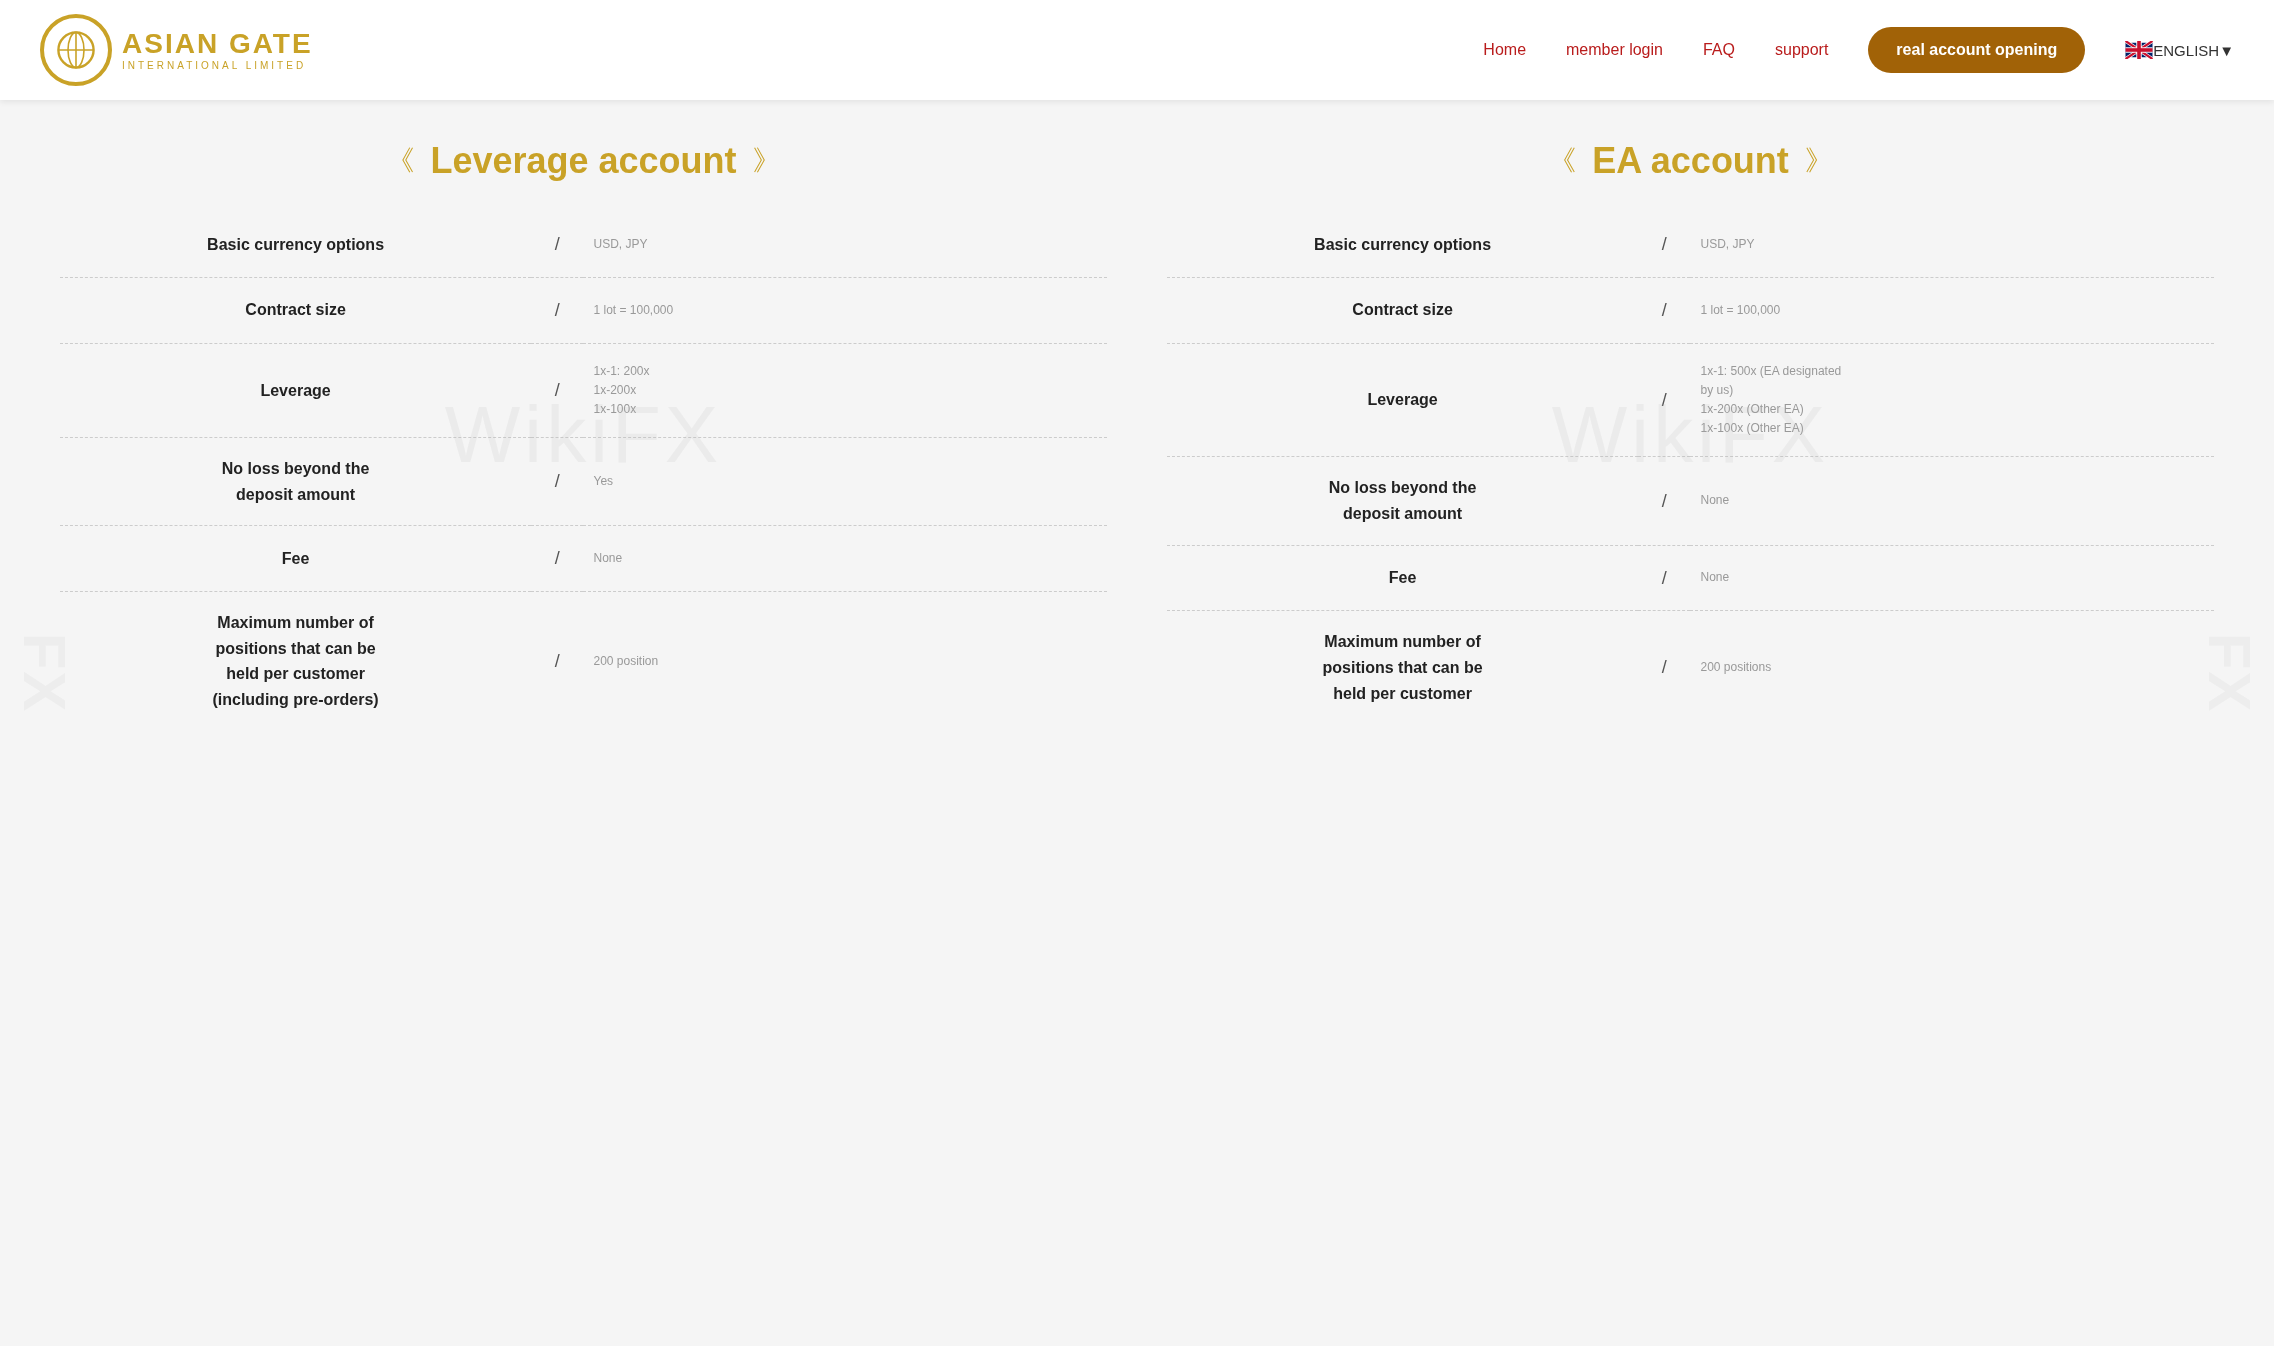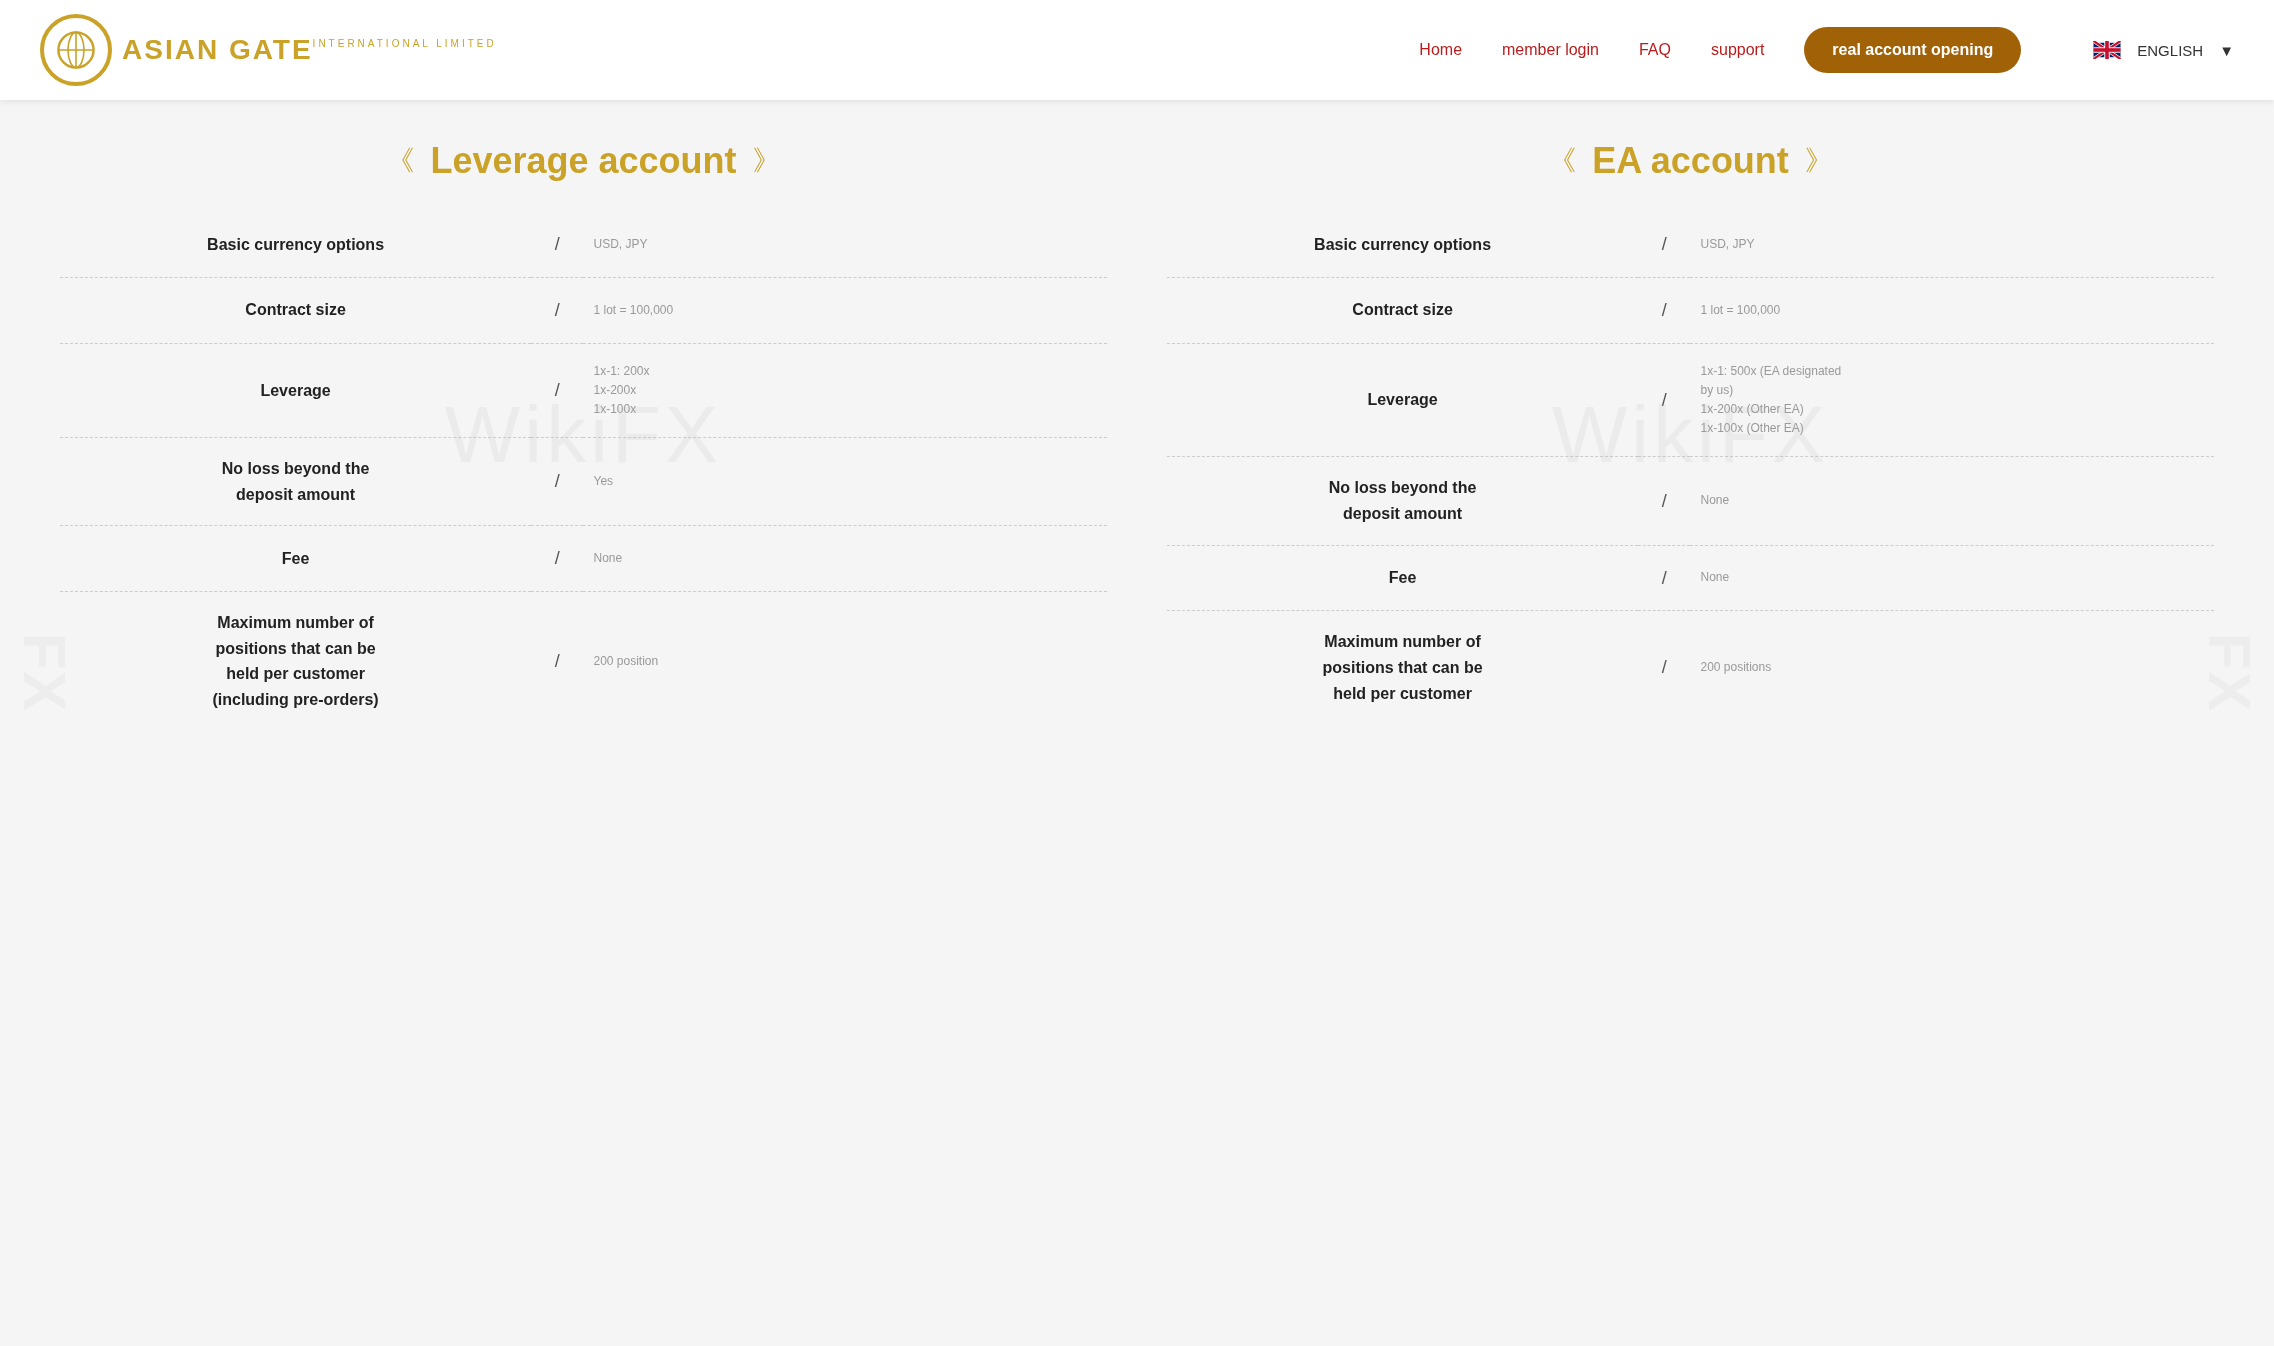--- a/index.html
+++ b/index.html
@@ -36,21 +36,21 @@
       justify-content: center;
       margin-right: 10px;
       background: #fff;
     }
     .logo-circle svg {
       width: 40px;
       height: 40px;
     }
     .logo-text {
       display: flex;
-      flex-direction: row;
+      flex-direction: column;
     }
     .logo-main {
       font-size: 28px;
       font-weight: 900;
       color: #c9a227;
       letter-spacing: 2px;
       line-height: 1;
       text-transform: uppercase;
     }
     .logo-sub {
@@ -81,25 +81,24 @@
       padding: 14px 28px;
       font-size: 16px;
       font-weight: bold;
       cursor: pointer;
       white-space: nowrap;
     }
 
     .lang-selector {
       display: flex;
       align-items: flex-end;
-      gap: 16px;
+      gap: 0;
       cursor: pointer;
       font-size: 15px;
       color: #333;
-      margin-left: 32px;
     }
 
     
     main {
       padding: 40px 60px 60px;
       max-width: 2274px;
     }
 
     .accounts-grid {
       display: grid;

